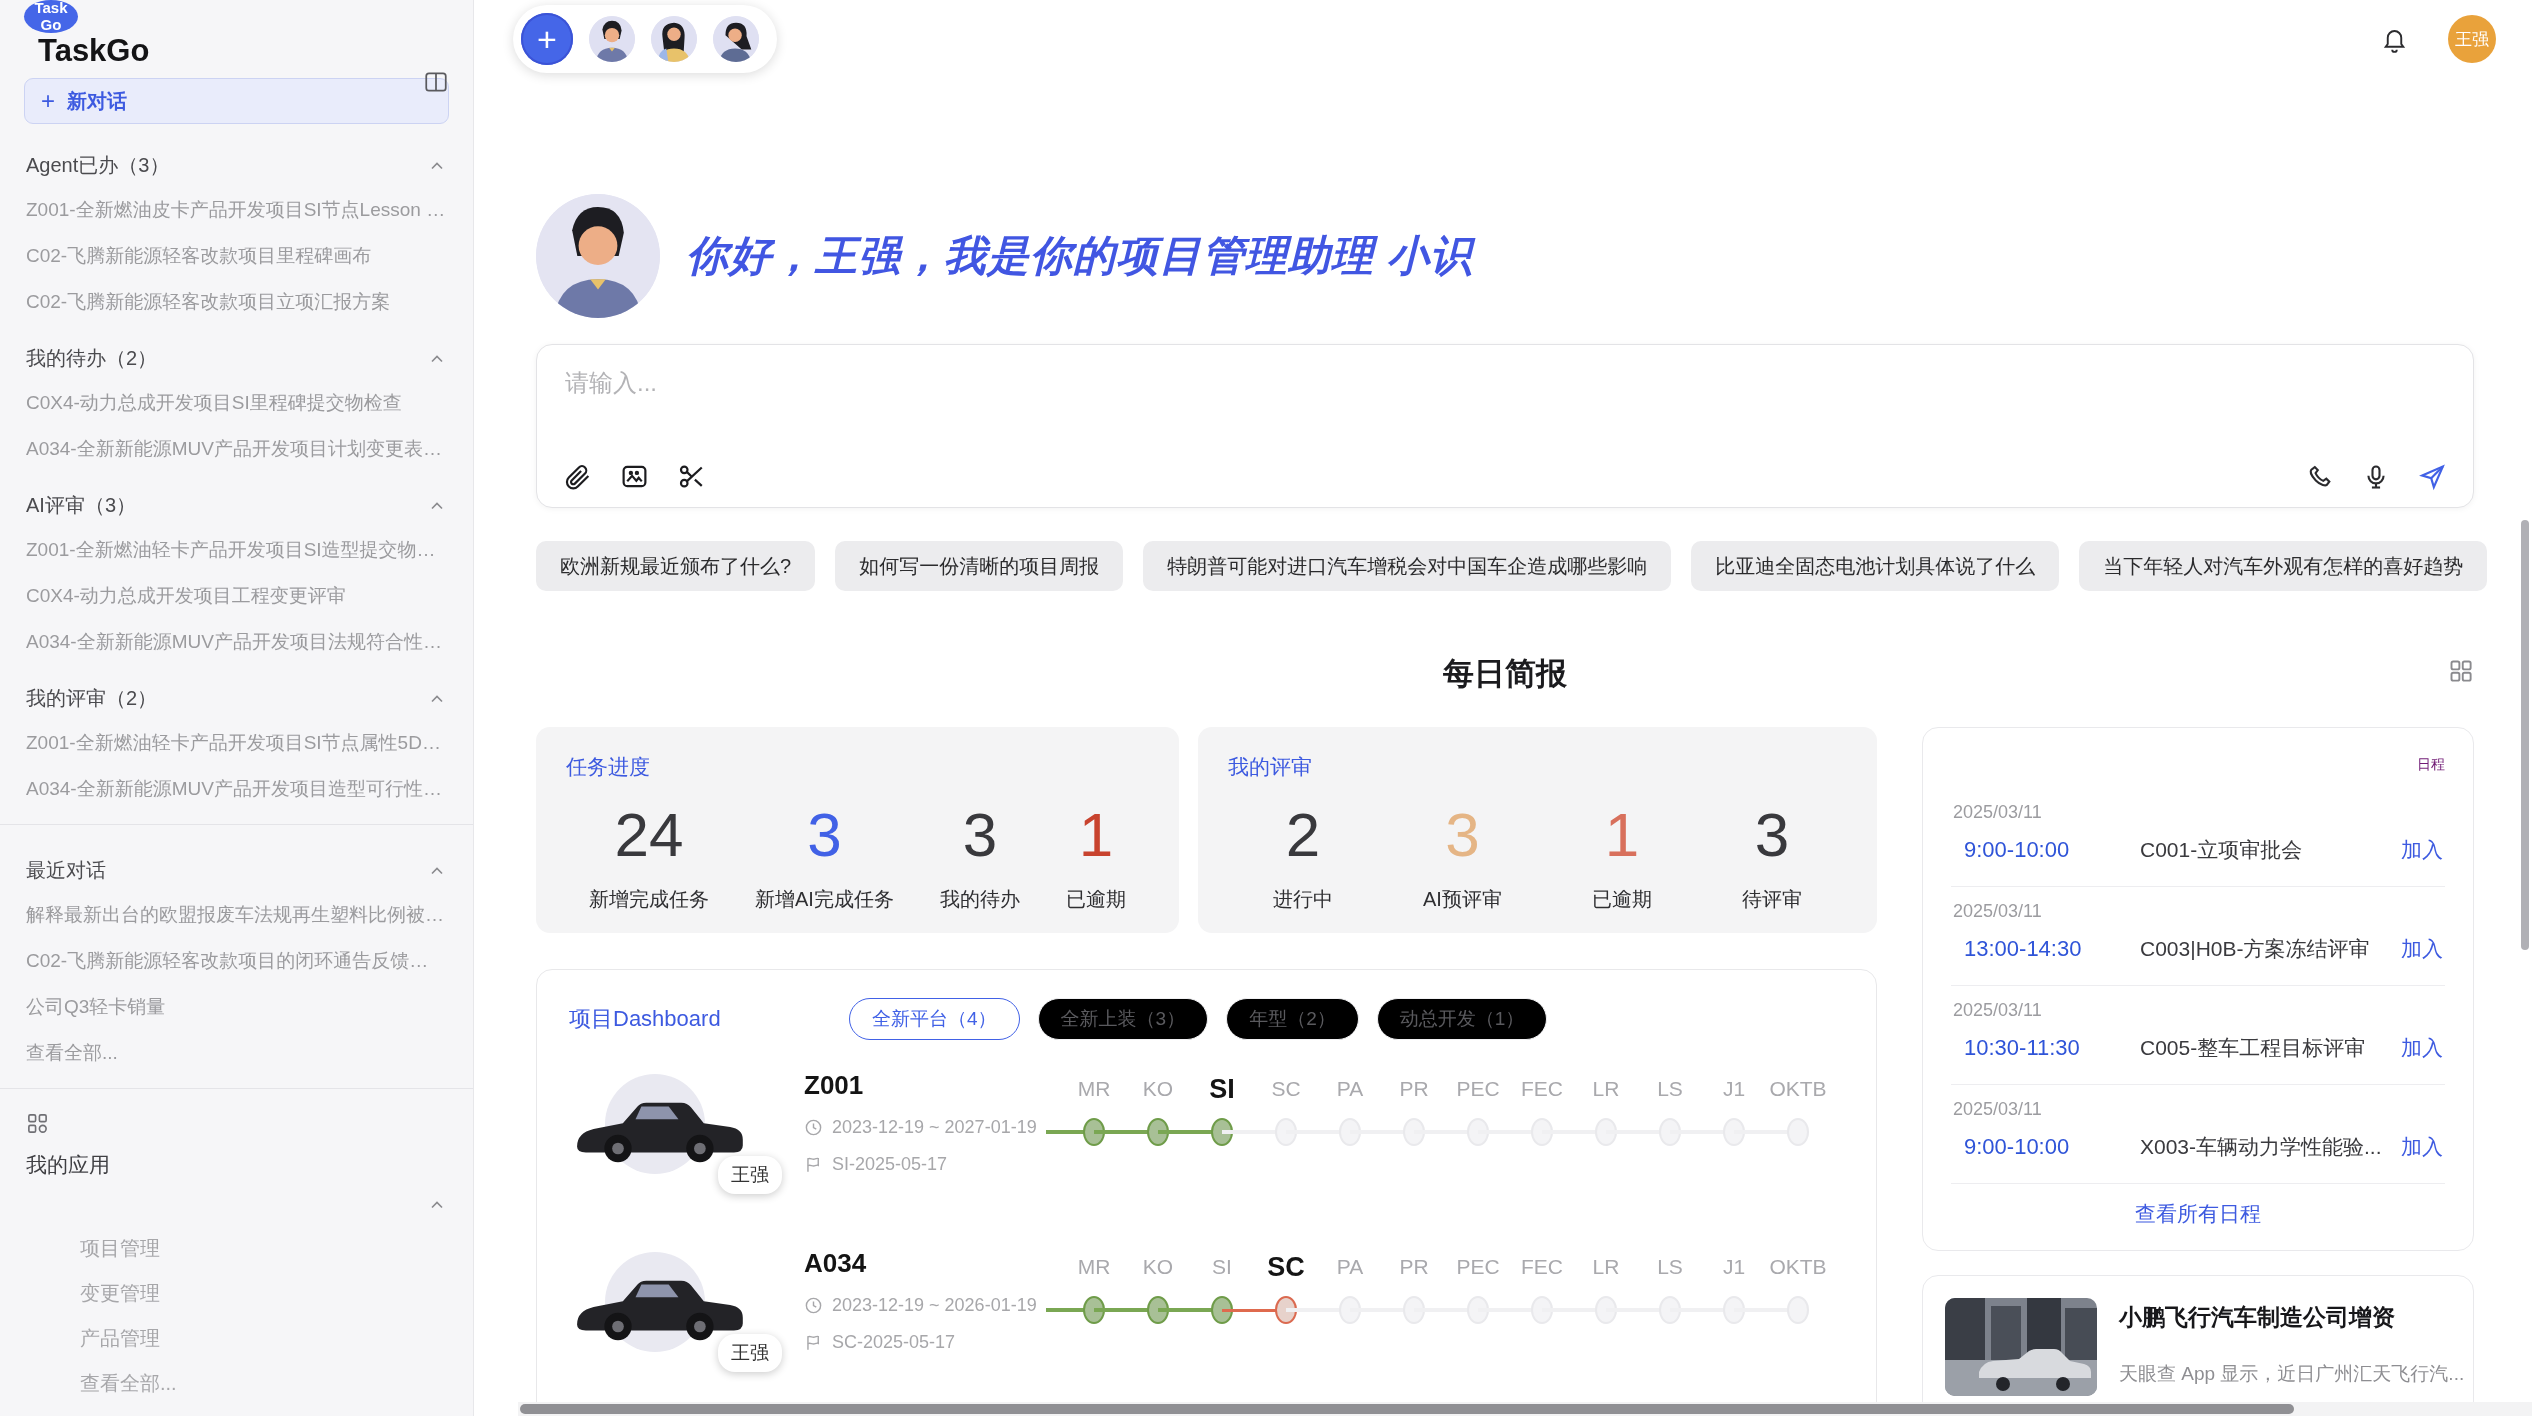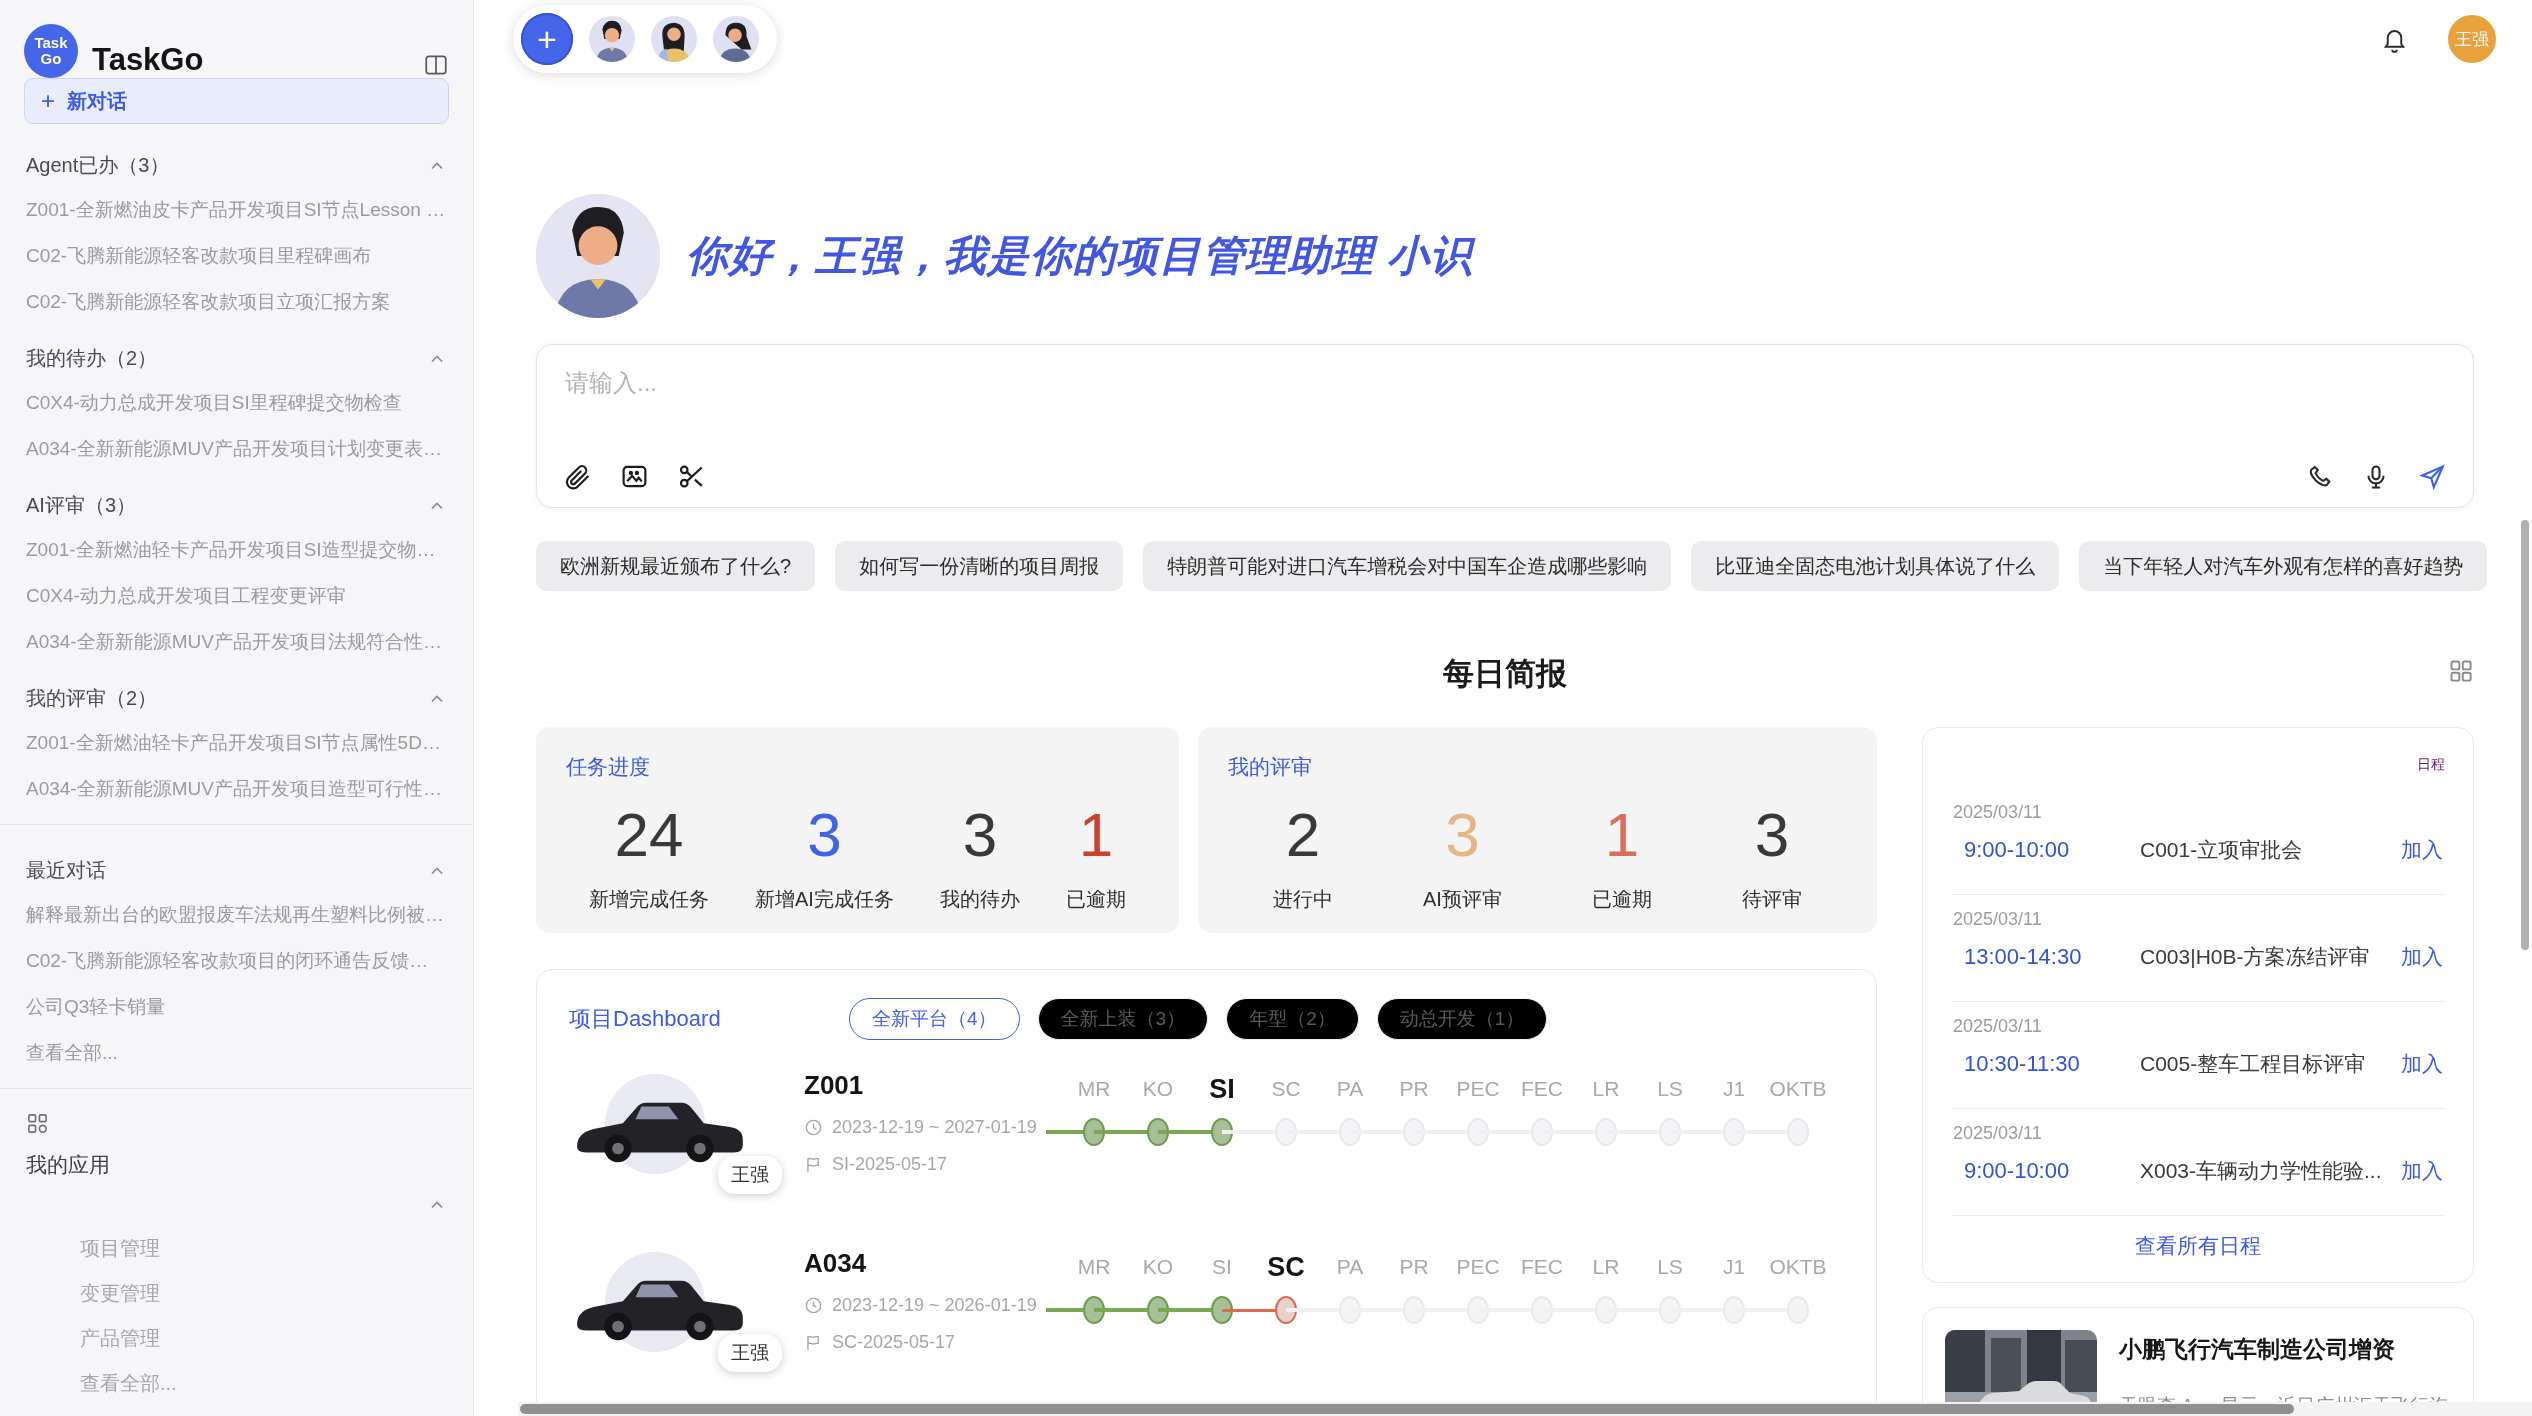--- a/index.html
+++ b/index.html
@@ -2,21 +2,21 @@
 <html><head>
 <meta charset="utf-8">
 <style>
   * { margin:0; padding:0; box-sizing:border-box; }
   html,body { width:2532px; height:1416px; overflow:hidden; background:#fff;
     font-family:"Liberation Sans","DejaVu Sans",sans-serif; color:#222; }
   .root { display:flex; width:2532px; height:1416px; }
 
   
   .sidebar { width:474px; background:#f6f6f8; border-right:1px solid #e7e7ea; padding:0 24px; flex-shrink:0; overflow:hidden; }
-  .side-header { display:flex; align-items:flex-end; height:78px; }
+  .side-header { display:flex; align-items:flex-start; height:78px;flex-direction:column; }
   .logo { width:54px; height:54px; border-radius:50%; background:#4566e8; color:#fff; display:flex; flex-direction:column; align-items:center; justify-content:center; font-size:15px; font-weight:700; line-height:1.1; }
   .app-title { font-size:31px; font-weight:700; color:#141416; margin-left:14px; }
   .collapse-btn { margin-left:auto; color:#5a5a5e; cursor:pointer; display:flex; }
   .new-chat { height:46px; border-radius:9px; background:#e9ecfb; border:1px solid #ccd3f3; color:#3d5ae0; display:flex; align-items:center; gap:12px; padding-left:16px; font-size:20px; font-weight:600; margin-bottom:8px; cursor:pointer; }
   .new-chat .plus { font-size:24px; font-weight:400; }
   .group-header { display:flex; align-items:center; justify-content:space-between; color:#4b4b4f; font-size:20px; padding:20px 2px 8px; cursor:pointer; }
   .chev { color:#8a8a8e; display:flex; }
   .side-item { color:#9b9b9e; font-size:19px; padding:10px 2px; white-space:nowrap; overflow:hidden; text-overflow:ellipsis; cursor:pointer; }
   .side-divider { height:1px; background:#e4e4e8; margin:12px -24px; }
   .app-row { display:flex; gap:16px; color:#3f3f43; font-size:21px; padding:11px 2px; cursor:pointer;flex-direction:column; }
@@ -95,21 +95,21 @@
   .st-first .ln { left:-16px; width:48px; }
   .st-over .ln { background:#df6a4e; height:3px; top:21px; }
   .dot { position:absolute; top:8px; left:50%; margin-left:-11px; width:22px; height:28px; border-radius:50%; background:#f4f4f6; border:2px solid #e9e9ec; }
   .st-done .dot { background:#a8c096; border-color:#6f9c49; }
   .st-over .dot { background:#e7d2cb; border-color:#db6a50; }
 
   
   .right-col { width:552px; flex-shrink:0; }
   .sched-card { border:1px solid #e9e9ec; border-radius:16px; padding:20px 28px 22px; background:#fff; }
   .sched-title { text-align:right; font-size:14px; color:#701a75; padding:8px 0 14px; }
-  .sch-item { padding:14px 2px 30px; border-bottom:1px solid #ededf0; }
+  .sch-item { padding:14px 2px 22px; border-bottom:1px solid #ededf0; }
   .sch-item:last-of-type { border-bottom:none; }
   .sch-date { color:#9c9ca0; font-size:18px; }
   .sch-row { display:flex; align-items:center; margin-top:13px;margin-left:11px; }
   .sch-time { width:176px; color:#2f54d8; font-size:22px; font-weight:500; flex-shrink:0; }
   .sch-name { color:#3a3a3e; font-size:21px; white-space:nowrap; overflow:hidden; text-overflow:ellipsis; }
   .sch-join { margin-left:auto; color:#3d5ae0; font-size:21px; cursor:pointer; padding-left:12px; }
   .sched-viewall { text-align:center; color:#3d5ae0; font-size:21px; padding-top:16px; cursor:pointer; }
 
   .news-card { display:flex; gap:22px; border:1px solid #e9e9ec; border-radius:16px; margin-top:24px; padding:22px; background:#fff; cursor:pointer; }
   .news-photo { width:152px; height:98px; border-radius:10px; overflow:hidden; flex-shrink:0; }

